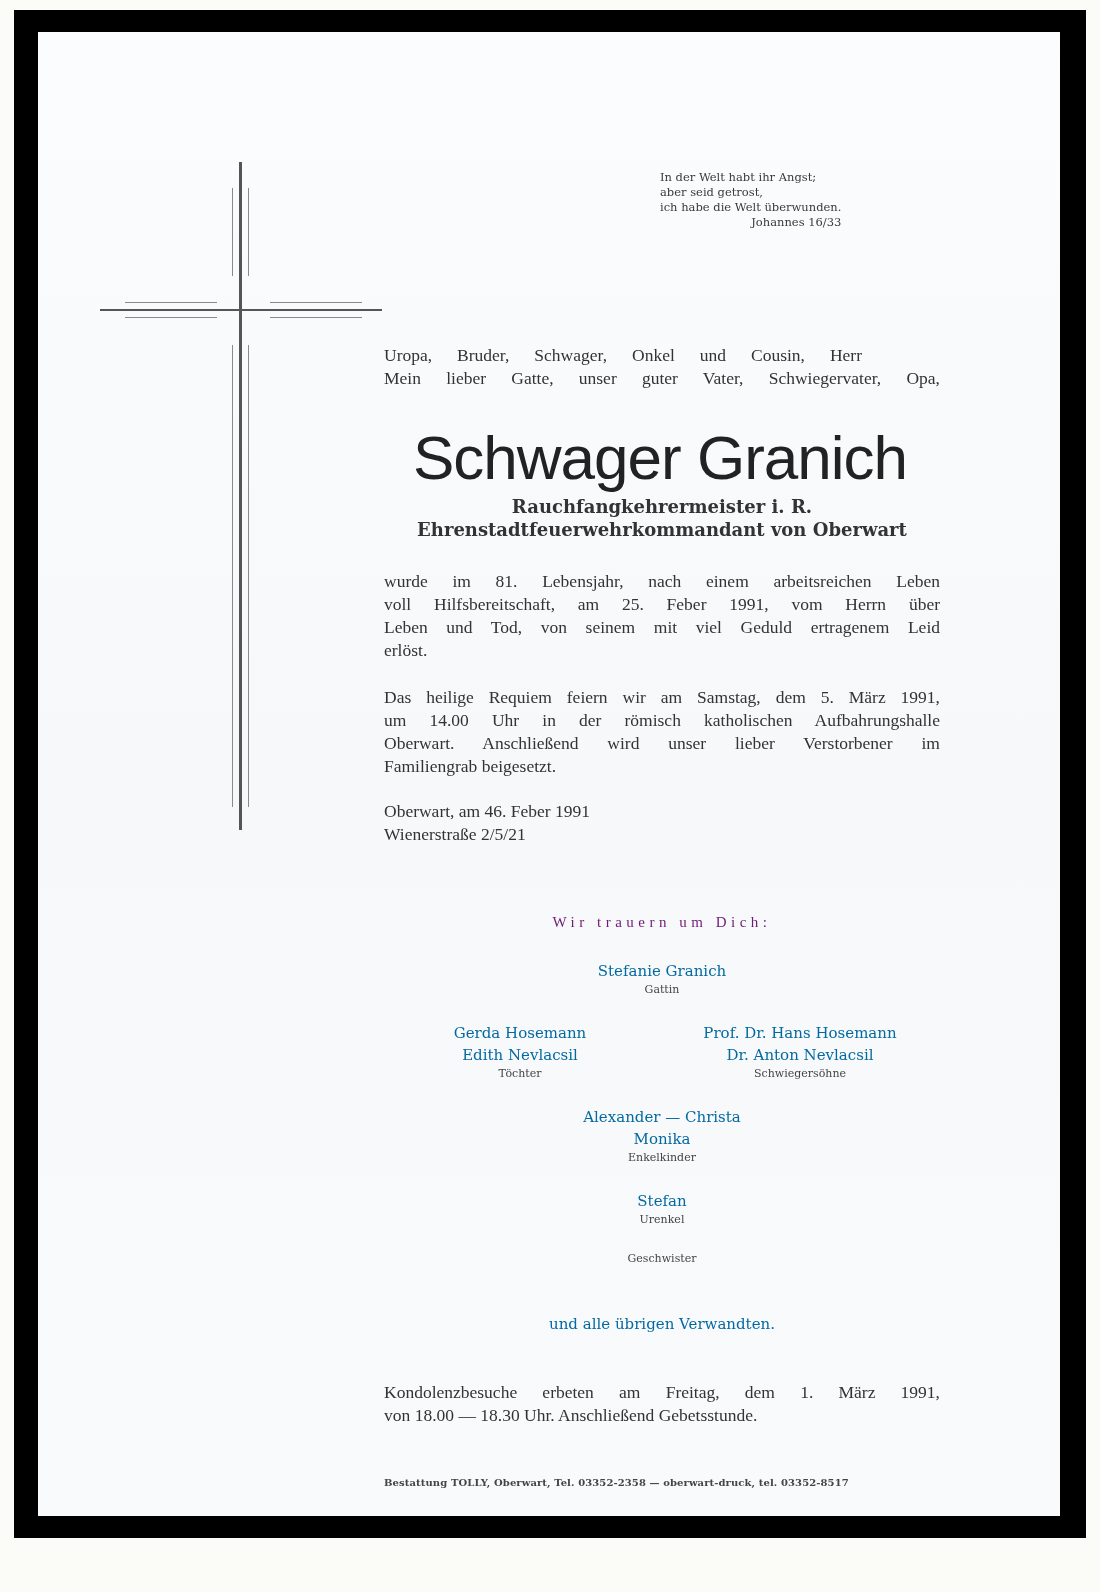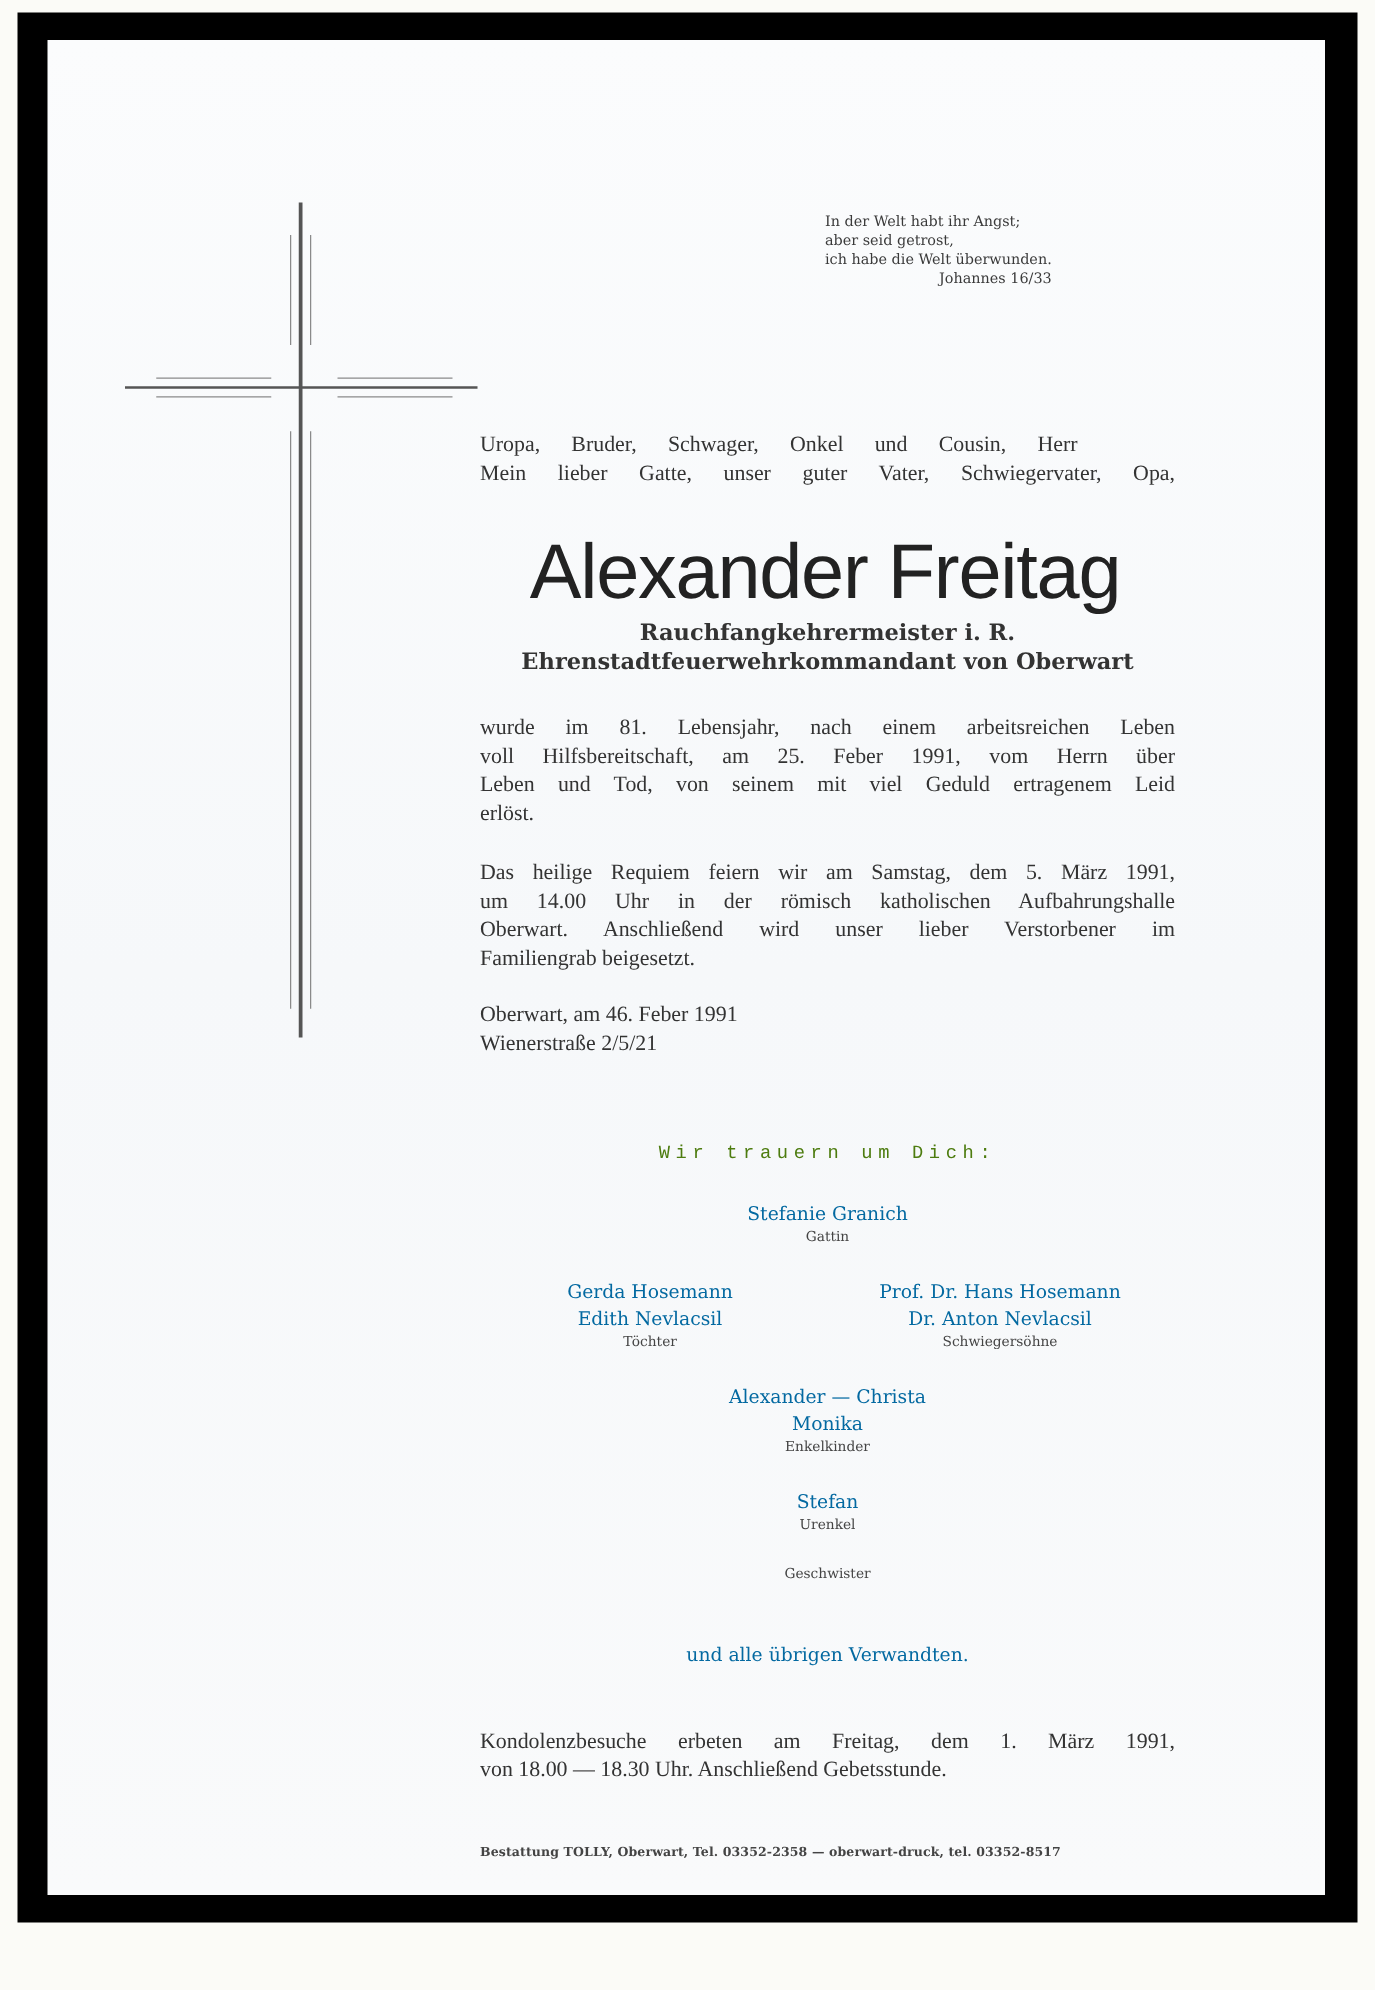--- a/index.html
+++ b/index.html
@@ -57,22 +57,22 @@
     text-align: center;
   }
   .title-line {
     left: 384px; width: 556px; text-align: center;
     font-family: "DejaVu Serif", serif;
     font-weight: bold; font-size: 18px; line-height: 23px;
     color: #333;
   }
   .mourn-heading {
     left: 384px; width: 556px; top: 914px; text-align: center;
-    font-family: Liberation Mono, monospace;
-    font-size: 15px; letter-spacing: 4.5px; color: #4d7c0f;
+    font-family: Liberation Serif, serif;
+    font-size: 15px; letter-spacing: 4.5px; color: #701a75;
   }
   .center-block {
     left: 384px; width: 556px; text-align: center;
   }
   .nm {
     font-family: "DejaVu Serif", serif; font-weight: normal;
     font-size: 15px; line-height: 22px; color: #0369a1;
   }
   .rl {
     font-family: "DejaVu Serif", serif;
@@ -110,21 +110,21 @@
   <div>aber seid getrost,</div>
   <div>ich habe die Welt überwunden.</div>
   <div class="src">Johannes 16/33</div>
 </div>
 
 <div class="abs body-text" style="top:344px;">
   <p class="justify-line" style="width:478px;">Uropa, Bruder, Schwager, Onkel und Cousin, Herr</p>
   <p class="justify-line">Mein lieber Gatte, unser guter Vater, Schwiegervater, Opa,</p>
 </div>
 
-<div class="abs name">Alexander Freitag</div>
+<div class="abs name">Schwager Granich</div>
 <div class="abs title-line" style="top:495px;">Rauchfangkehrermeister i. R.</div>
 <div class="abs title-line" style="top:518px;">Ehrenstadtfeuerwehrkommandant von Oberwart</div>
 
 <div class="abs body-text" style="top:570px;">
   <p class="justify-line">wurde im 81. Lebensjahr, nach einem arbeitsreichen Leben</p>
   <p class="justify-line">voll Hilfsbereitschaft, am 25. Feber 1991, vom Herrn über</p>
   <p class="justify-line">Leben und Tod, von seinem mit viel Geduld ertragenem Leid</p>
   <p>erlöst.</p>
 </div>
 

